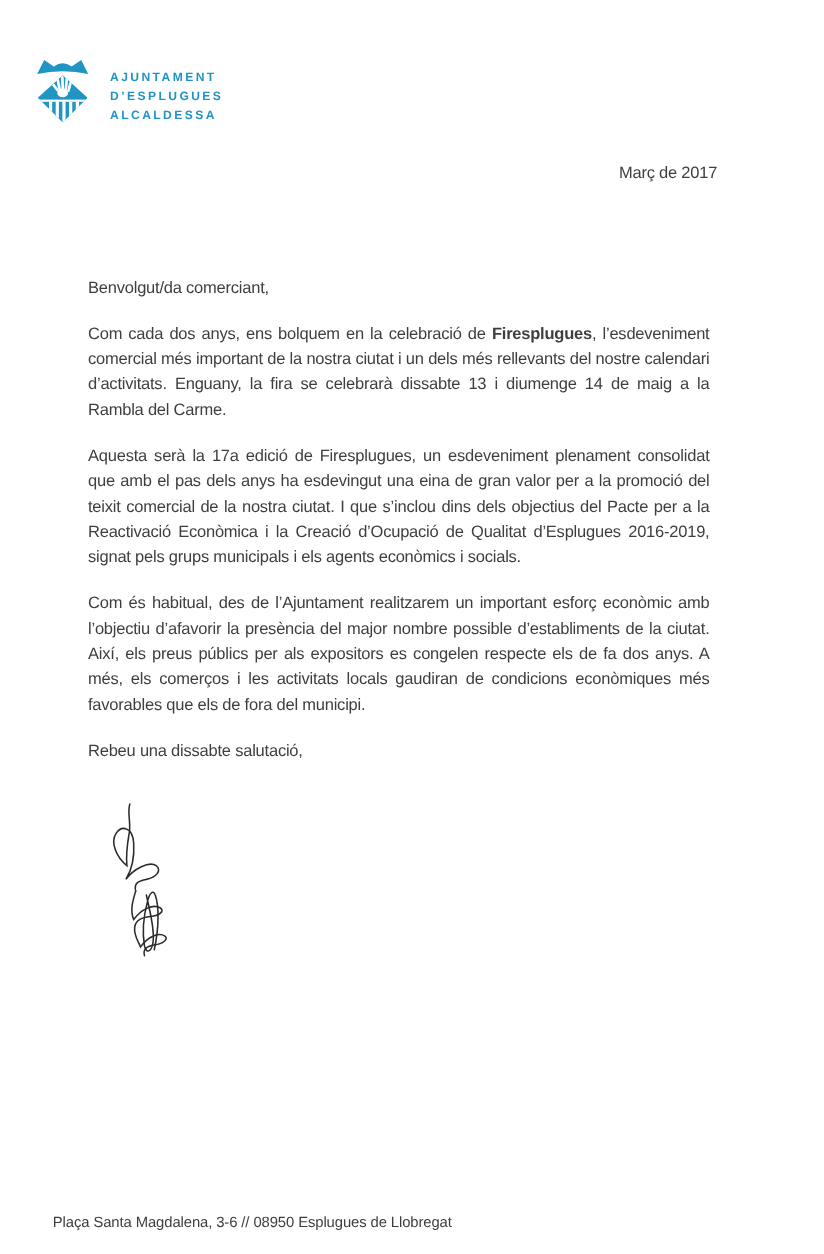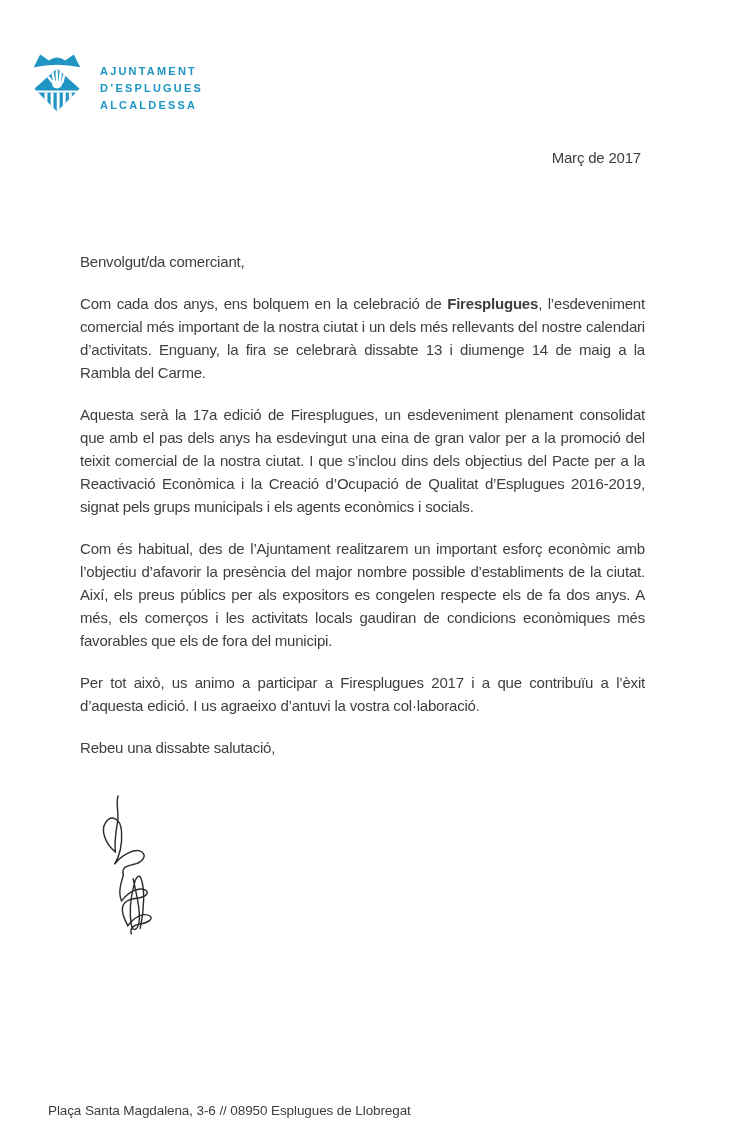--- a/index.html
+++ b/index.html
@@ -26,21 +26,21 @@
   .crest{width:58px;height:62px;color:var(--brand);}
   .crest svg{display:block;width:58px;height:62px;}
   .org{
     margin-left:14px;padding-top:25px;
     color:var(--brand);
     font-size:11px;font-weight:bold;
     letter-spacing:2.2px;line-height:17px;
   }
   
   .date{
-    position:absolute;top:149px;right:108px;
+    position:absolute;top:149px;right:97px;
     font-size:15px;letter-spacing:-0.2px;
   }
   
   .letter-body{
     position:absolute;left:80px;top:250px;width:565px;
     font-size:15px;line-height:23px;letter-spacing:-0.2px;
   }
   .letter-body p{margin:0 0 19px 0;text-align:justify;}
   .letter-body p.nojust{text-align:left;}
   .letter-body strong{font-weight:bold;}
@@ -99,21 +99,20 @@
 
   <main class="letter-body">
     <p class="nojust">Benvolgut/da comerciant,</p>
 
     <p><span>Com cada dos anys, ens bolquem en la celebració de </span><strong>Firesplugues</strong><span>, l’esdeveniment comercial més important de la nostra ciutat i un dels més rellevants del nostre calendari d’activitats. Enguany, la fira se celebrarà dissabte 13 i diumenge 14 de maig a la Rambla del Carme.</span></p>
 
     <p>Aquesta serà la 17a edició de Firesplugues, un esdeveniment plenament consolidat que amb el pas dels anys ha esdevingut una eina de gran valor per a la promoció del teixit comercial de la nostra ciutat. I que s’inclou dins dels objectius del Pacte per a la Reactivació Econòmica i la Creació d’Ocupació de Qualitat d’Esplugues 2016-2019, signat pels grups municipals i els agents econòmics i socials.</p>
 
     <p>Com és habitual, des de l’Ajuntament realitzarem un important esforç econòmic amb l’objectiu d’afavorir la presència del major nombre possible d’establiments de la ciutat. Així, els preus públics per als expositors es congelen respecte els de fa dos anys. A més, els comerços i les activitats locals gaudiran de condicions econòmiques més favorables que els de fora del municipi.</p>
 
-    <p>Per tot això, us animo a participar a Firesplugues 2017 i a que contribuïu a l’èxit d’aquesta edició. I us agraeixo d’antuvi la vostra col·laboració.</p>
 
     <p class="nojust">Rebeu una dissabte salutació,</p>
 
     <div class="sig-block">
       <svg viewBox="0 0 90 170" xmlns="http://www.w3.org/2000/svg" aria-hidden="true" fill="none" stroke="#2b2b2b" stroke-width="1.6" stroke-linecap="round">
         <path d="M27,4 C24,14 29,24 26,36 C24,48 23,56 24,67 C13,58 7,43 13,34 C19,25 30,28 31,44 C32,61 28,73 23,81 C31,70 47,62 54,67 C60,72 54,79 44,81 C36,83 31,84 33,93"></path>
         <path d="M33,93 C30,103 27,113 31,122 C39,111 51,106 58,110 C63,113 58,118 48,119 C40,120 33,122 32,130 C31,138 35,143 38,150 C46,139 57,135 63,139 C67,142 61,147 52,148 C45,149 40,152 42,159"></path>
         <path d="M44,97 C47,112 52,128 51,143 C50,155 44,158 42,149 C40,137 41,119 45,104 C47,95 51,91 53,97 C57,108 57,130 52,153"></path>
       </svg>
     </div>

